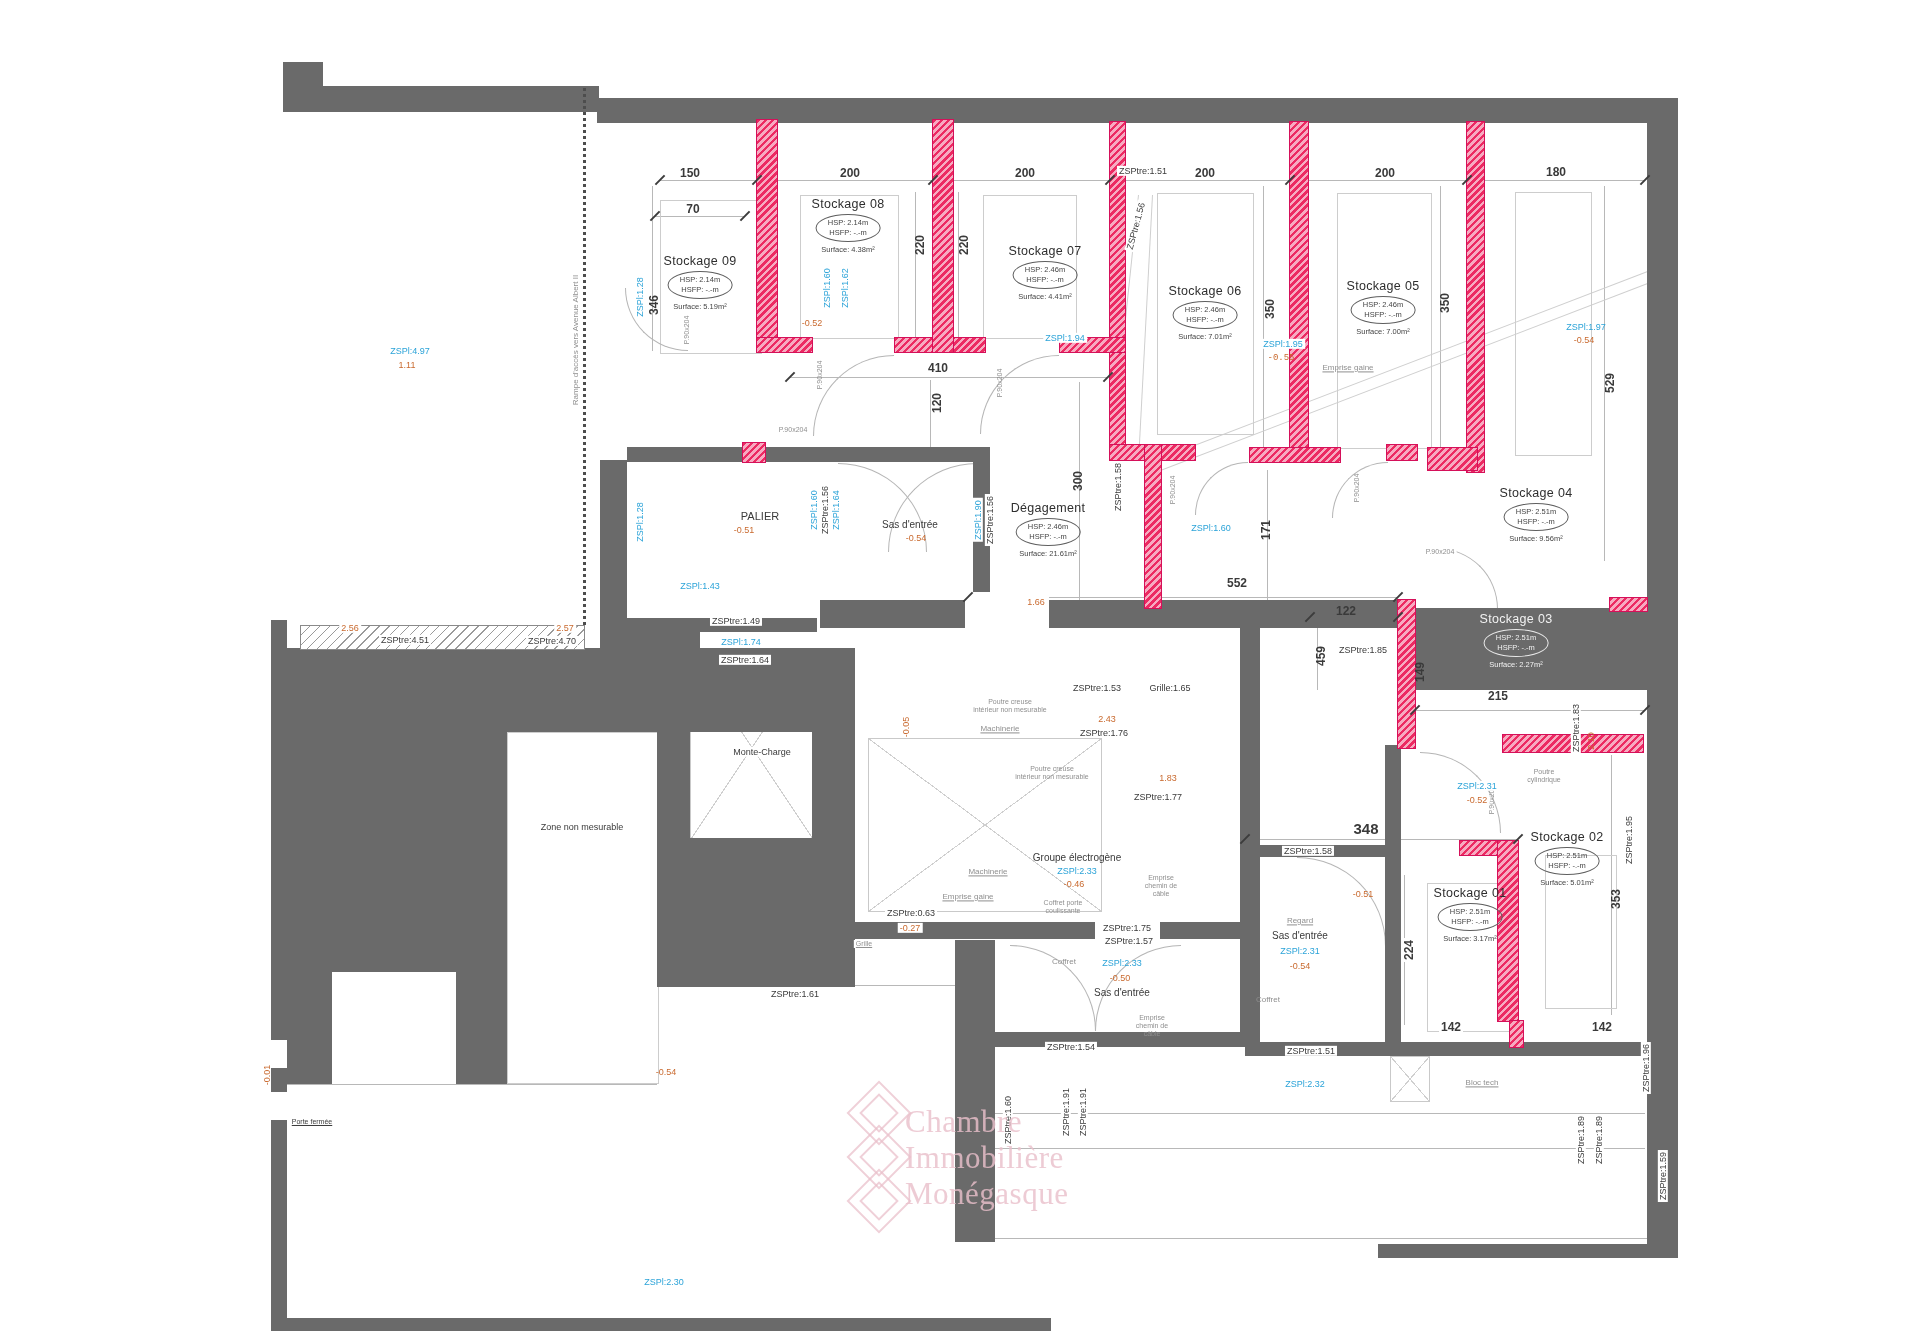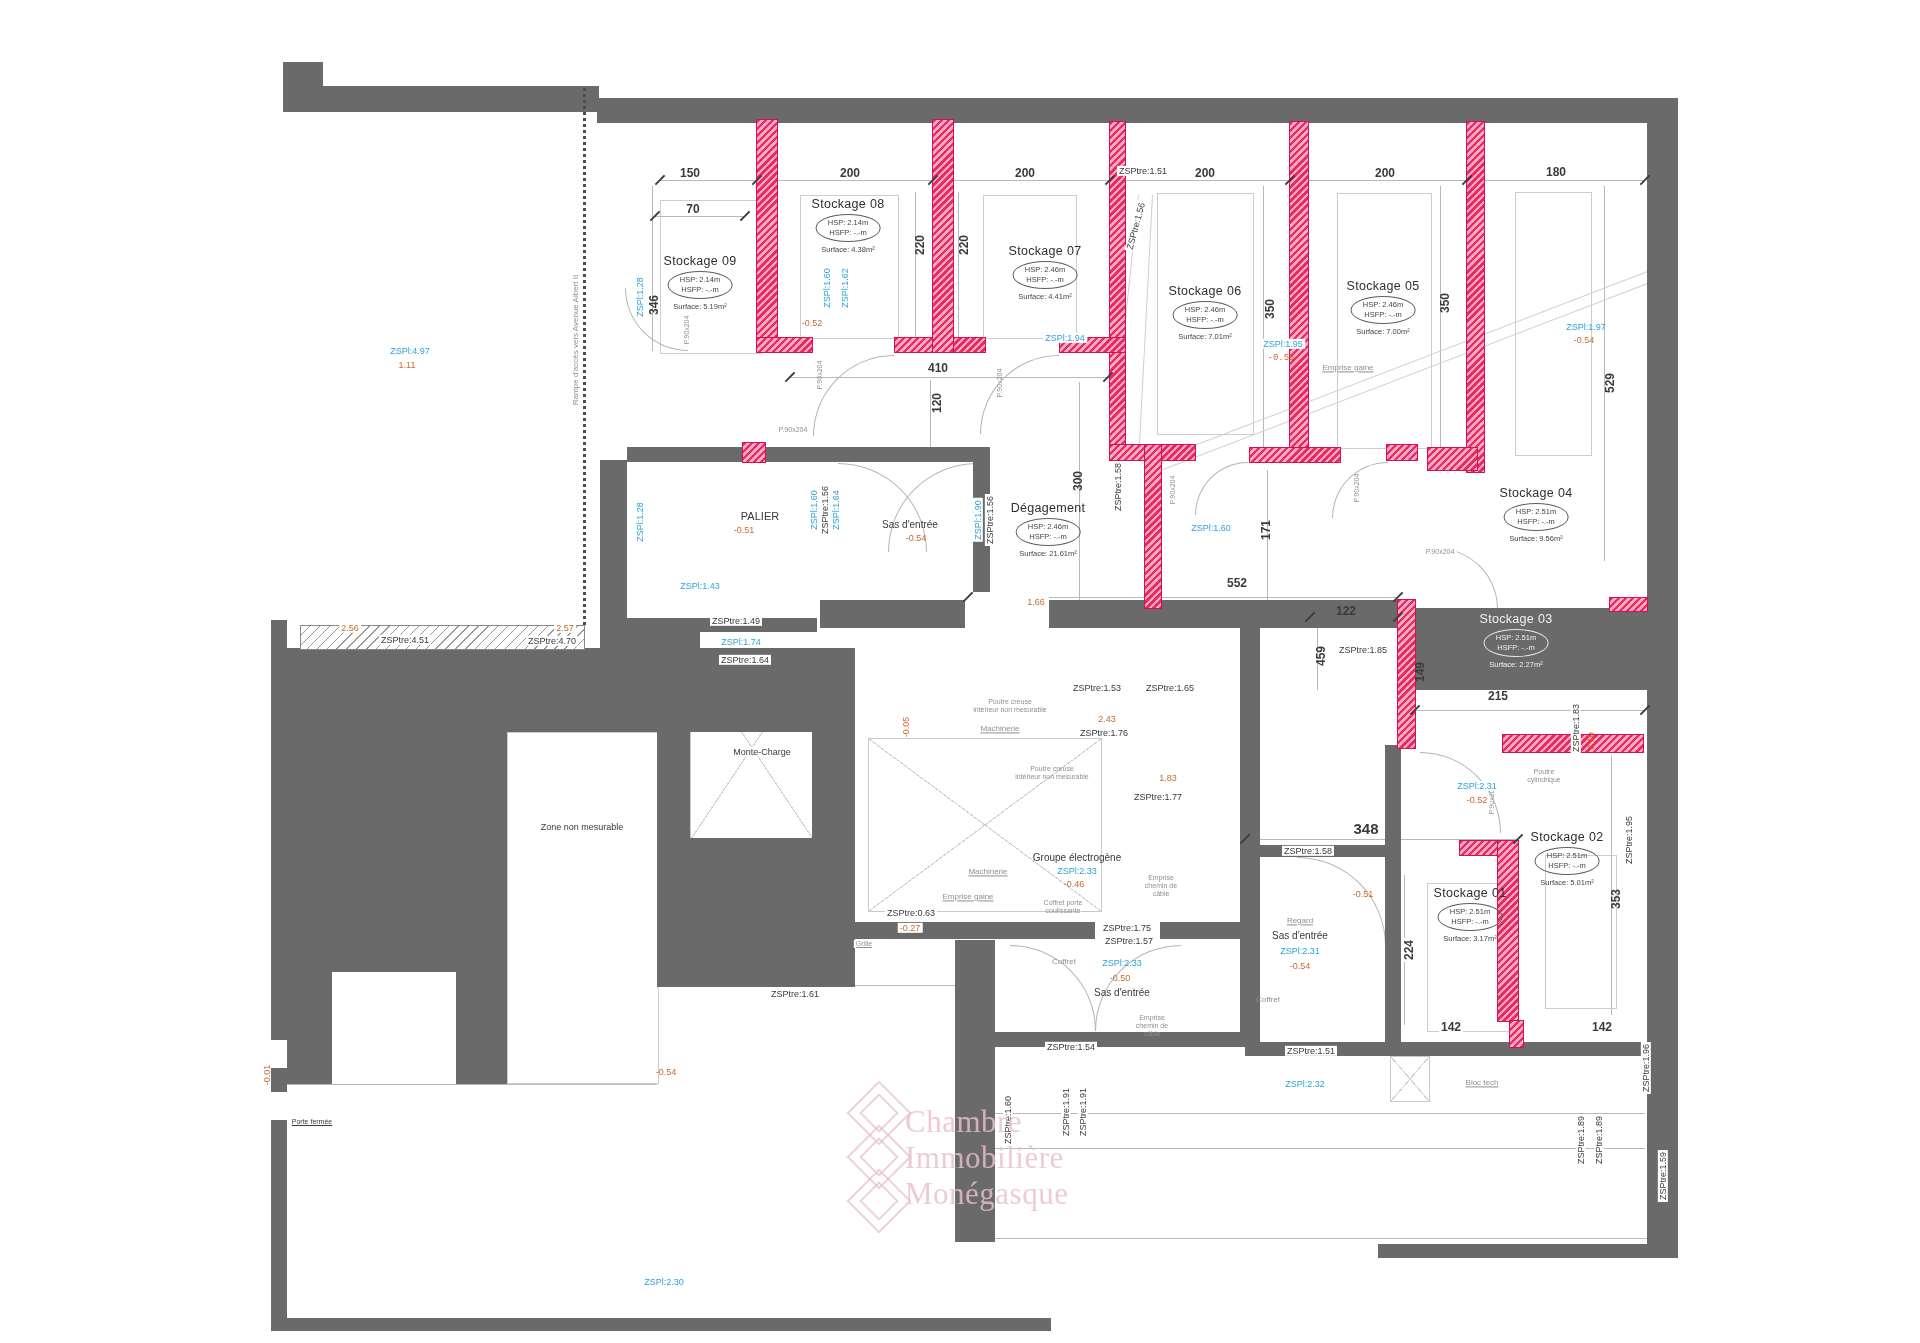--- a/index.html
+++ b/index.html
@@ -236,21 +236,21 @@
       <div class="lbl c-blue" style="left: 1211px; top: 528px; transform: translate(-50%, -50%);">ZSPl:1.60</div>
       <div class="lbl b" style="left: 1267px; top: 530px; transform: translate(-50%, -50%) rotate(-90deg); font-size: 12px;">171</div>
       <div class="lbl b" style="left: 1237px; top: 584px; transform: translate(-50%, -50%); font-size: 12px;">552</div>
       <div class="lbl b" style="left: 1346px; top: 612px; transform: translate(-50%, -50%); font-size: 12px;">122</div>
       <div class="lbl b" style="left: 1322px; top: 656px; transform: translate(-50%, -50%) rotate(-90deg); font-size: 12px;">459</div>
       <div class="lbl bg" style="left: 1363px; top: 650px; transform: translate(-50%, -50%);">ZSPtre:1.85</div>
       <div class="lbl b" style="left: 1421px; top: 672px; transform: translate(-50%, -50%) rotate(-90deg); font-size: 12px;">149</div>
       <div class="lbl b" style="left: 1498px; top: 697px; transform: translate(-50%, -50%); font-size: 12px;">215</div>
       <div class="lbl bg c-orange" style="left: 1036px; top: 602px; transform: translate(-50%, -50%);">1.66</div>
       <div class="lbl bg" style="left: 1097px; top: 688px; transform: translate(-50%, -50%);">ZSPtre:1.53</div>
-      <div class="lbl bg" style="left: 1170px; top: 688px; transform: translate(-50%, -50%);">ZSPtre:1.65</div>
+      <div class="lbl bg" style="left: 1170px; top: 688px; transform: translate(-50%, -50%);">Grille:1.65</div>
       <div class="lbl bg c-orange" style="left: 1107px; top: 719px; transform: translate(-50%, -50%);">2.43</div>
       <div class="lbl bg" style="left: 1104px; top: 733px; transform: translate(-50%, -50%);">ZSPtre:1.76</div>
       <div class="lbl c-gray" style="left: 1010px; top: 706px; transform: translate(-50%, -50%); font-size: 7px;">Poutre creuse
 intérieur non mesurable</div>
       <div class="lbl ul c-gray" style="left: 1000px; top: 729px; transform: translate(-50%, -50%); font-size: 8px;">Machinerie</div>
       <div class="lbl c-gray" style="left: 1052px; top: 773px; transform: translate(-50%, -50%); font-size: 7px;">Poutre creuse
 intérieur non mesurable</div>
       <div class="lbl bg c-orange" style="left: 1168px; top: 778px; transform: translate(-50%, -50%);">1.83</div>
       <div class="lbl bg" style="left: 1158px; top: 797px; transform: translate(-50%, -50%);">ZSPtre:1.77</div>
       <div class="lbl c-orange" style="left: 906px; top: 727px; transform: translate(-50%, -50%) rotate(-90deg);">-0.05</div>

